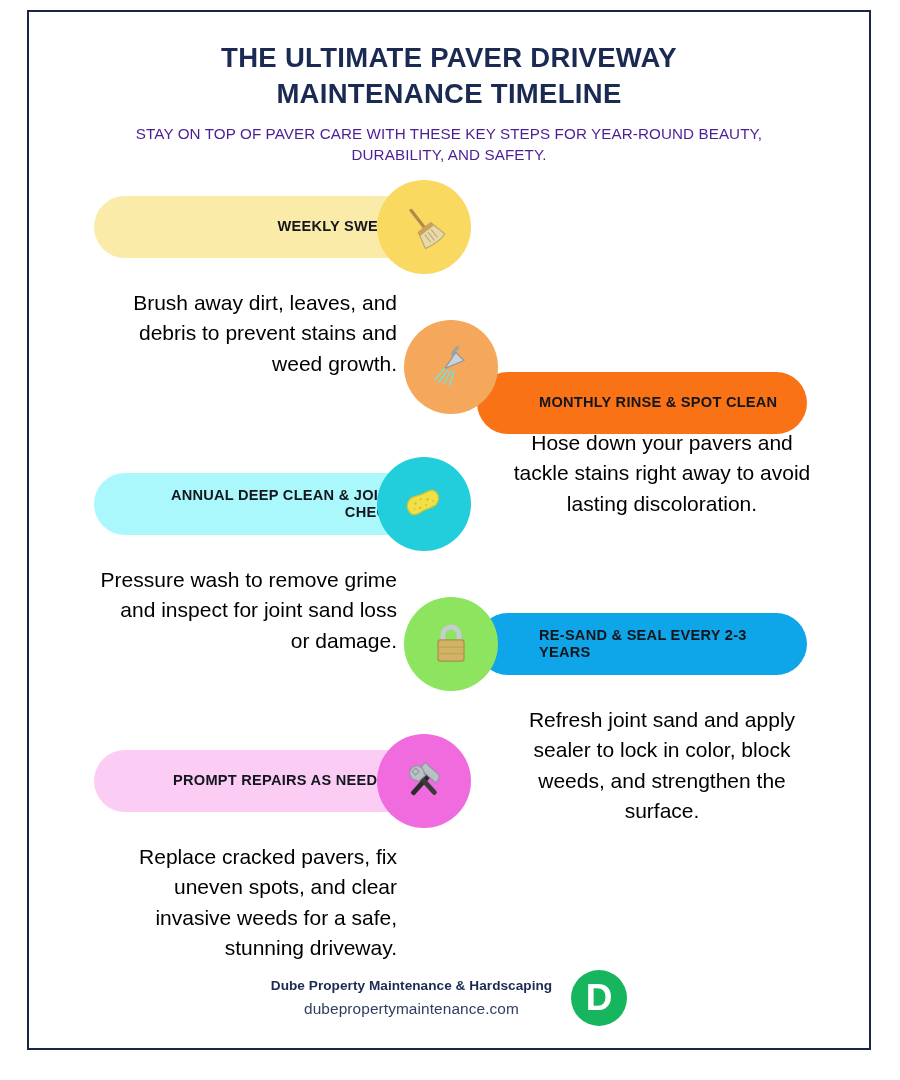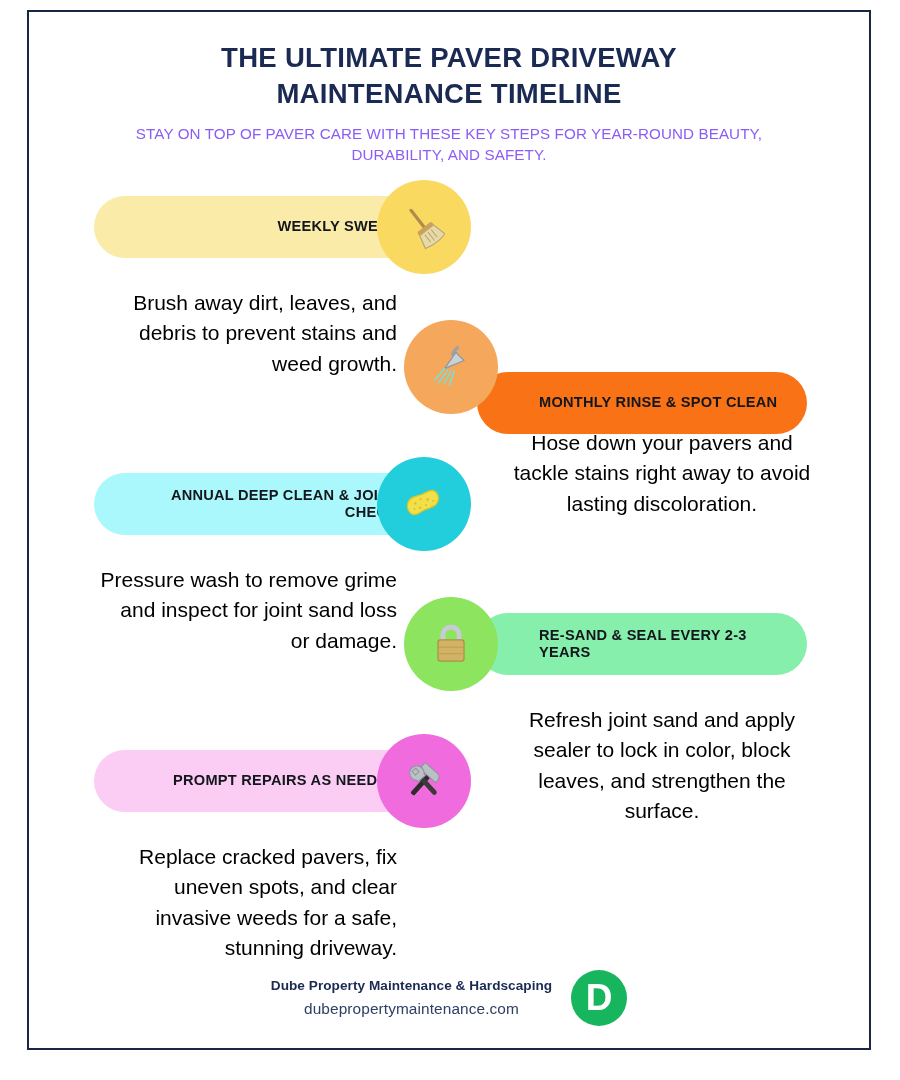--- a/index.html
+++ b/index.html
@@ -37,21 +37,21 @@
     line-height: 1.32;
     color: #1b2a52;
     margin: 0 auto;
     max-width: 660px;
   }
   .subtitle {
     font-family: "Liberation Sans", sans-serif;
     font-size: 15.2px;
     font-weight: 400;
     line-height: 1.42;
-    color: #8b5cf6;
+    color: #4c1d95;
     margin: 10px auto 0 auto;
     max-width: 640px;
     letter-spacing: 0.1px;
   }
 
   
   .steps {
     position: relative;
     margin-top: 30px;
     height: 740px;
@@ -228,33 +228,33 @@
                   <circle cx="41" cy="38" r="1.5"></circle>
                   <circle cx="19" cy="34" r="1.2"></circle>
                 </g>
               </g>
             </svg>
           </span>
         </div>
         <div class="desc" style="top: 92px;">Pressure wash to remove grime and inspect for joint sand loss or damage.</div>
       </div>
       <div class="step side-right" style="top: 417px;">
-        <div class="pill" style="top: 0px; background: #86efac;">
+        <div class="pill" style="top: 0px; background: #0ea5e9;">
           <div class="pill-label">RE-SAND &amp; SEAL EVERY 2-3 YEARS</div>
         </div>
         <div class="circle" style="top: -16px; background: rgb(140, 228, 95);">
           <span>
             <svg xmlns="http://www.w3.org/2000/svg" viewBox="0 0 64 64" width="52" height="52">
               <path d="M22 28v-7a10 10 0 0 1 20 0v7" fill="none" stroke="#c6ccd2" stroke-width="6" stroke-linecap="round"></path>
               <rect x="16" y="27" width="32" height="26" rx="3" fill="#d2b365" stroke="#a8904a" stroke-width="1.5"></rect>
               <path d="M16 36h32M16 44h32" stroke="#bb9f55" stroke-width="1.2"></path>
             </svg>
           </span>
         </div>
-        <div class="desc" style="top: 92px;">Refresh joint sand and apply sealer to lock in color, block leaves, and strengthen the surface.</div>
+        <div class="desc" style="top: 92px;">Refresh joint sand and apply sealer to lock in color, block weeds, and strengthen the surface.</div>
       </div>
       <div class="step side-left" style="top: 554px;">
         <div class="pill" style="top: 0px; background: rgb(251, 205, 245);">
           <div class="pill-label">PROMPT REPAIRS AS NEEDED</div>
         </div>
         <div class="circle" style="top: -16px; background: rgb(240, 107, 221);">
           <span>
             <svg xmlns="http://www.w3.org/2000/svg" viewBox="0 0 64 64" width="52" height="52">
               <g transform="rotate(42 32 32)">
                 <rect x="29" y="20" width="6" height="34" rx="2" fill="#2c2c2c"></rect>

